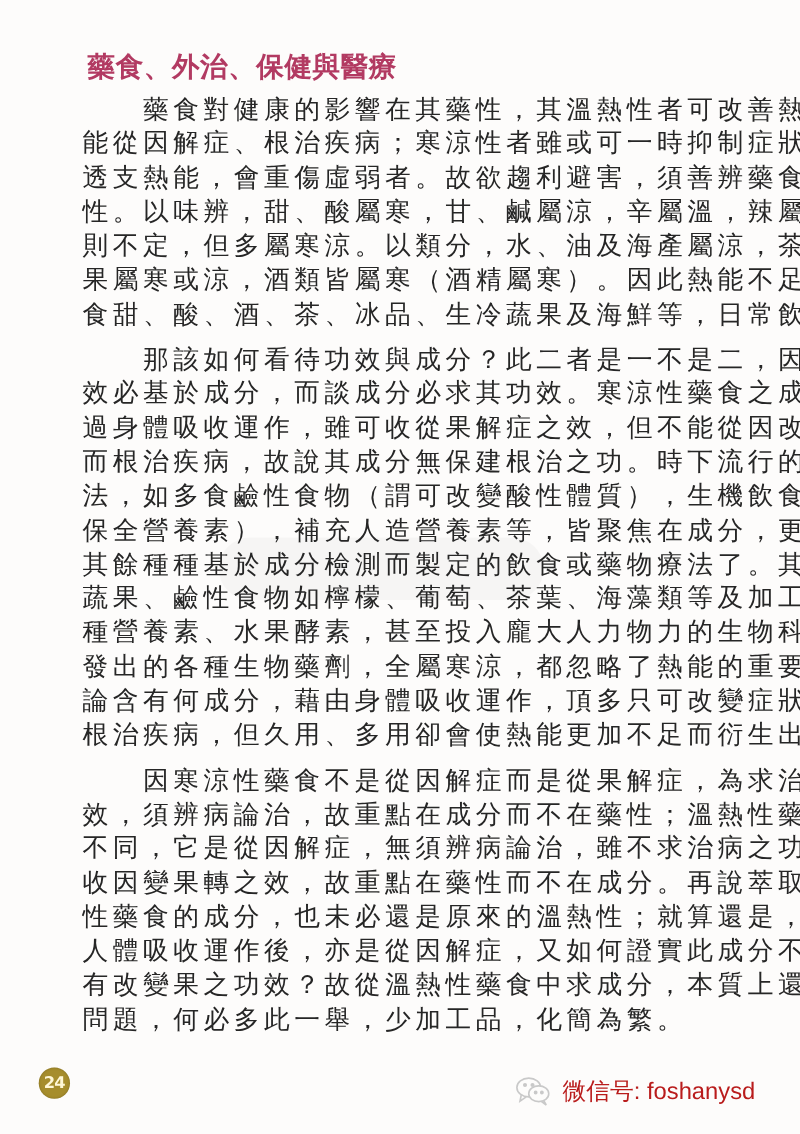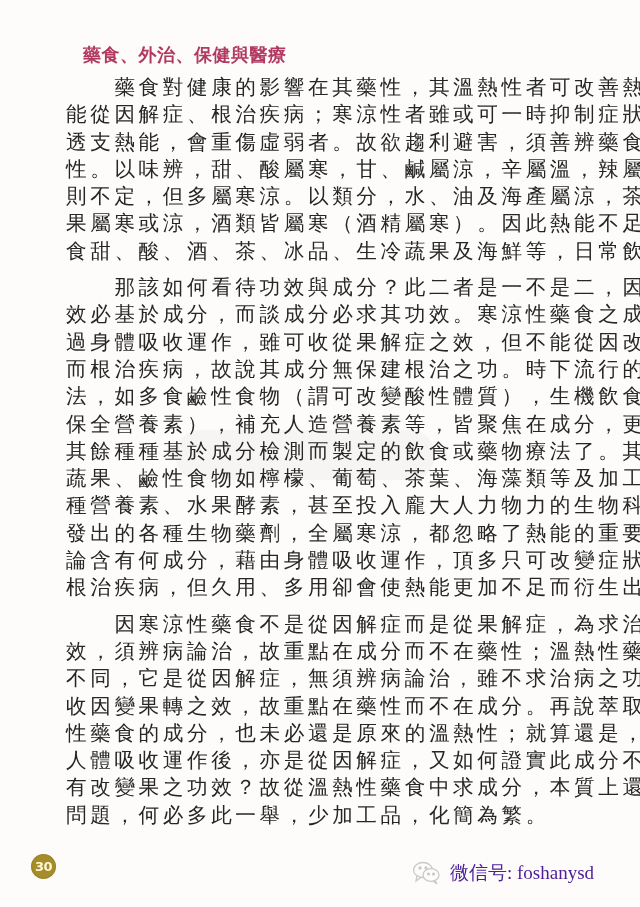--- a/index.html
+++ b/index.html
@@ -15,26 +15,26 @@
     font-family: "DejaVu Sans", "Liberation Sans", sans-serif;
     color: #2b2b2b;
   }
   .page {
     position: absolute;
     left: 66px;
     top: 38px;
     width: 520px;
   }
   .section-title {
-    font-size: 18px;
+    font-size: 22px;
     line-height: 34px;
     color: #b23a62;
     font-weight: bold;
     letter-spacing: 0.5px;
-    margin: 0 0 2px 17px;
+    margin: 0 0 2px 4px;
     height: 34px;
   }
   .line {
     font-size: 20.6px;
     line-height: 27.3px;
     height: 27.3px;
     white-space: nowrap;
     letter-spacing: 3.6px;
     color: #262626;
   }
@@ -68,22 +68,22 @@
     letter-spacing: -0.5px;
     box-shadow: inset 0 0 2px rgba(0,0,0,0.25);
   }
   .wechat-mark {
     position: absolute;
     left: 412px;
     top: 858px;
     height: 30px;
     display: flex;
     align-items: center;
-    color: #4c1d95;
-    font-family: Liberation Serif, serif;
+    color: #b91c1c;
+    font-family: Liberation Sans, sans-serif;
     font-size: 19px;
     font-weight: 300;
   }
   .wechat-icon {
     width: 30px;
     height: 26px;
     margin-right: 8px;
     display: inline-block;
   }
 </style>
@@ -125,21 +125,21 @@
     <div class="line">效，須辨病論治，故重點在成分而不在藥性；溫熱性藥食則</div>
     <div class="line">不同，它是從因解症，無須辨病論治，雖不求治病之功，卻可</div>
     <div class="line">收因變果轉之效，故重點在藥性而不在成分。再說萃取溫熱</div>
     <div class="line">性藥食的成分，也未必還是原來的溫熱性；就算還是，它被</div>
     <div class="line">人體吸收運作後，亦是從因解症，又如何證實此成分不從因而</div>
     <div class="line">有改變果之功效？故從溫熱性藥食中求成分，本質上還是藥性</div>
     <div class="line">問題，何必多此一舉，少加工品，化簡為繁。</div>
   </div>
 </div>
 
-<div class="page-badge">30</div>
+<div class="page-badge">24</div>
 
 <div class="wechat-mark">
   <span class="wechat-icon">
     <svg width="30" height="26" viewBox="0 0 30 26" fill="none" stroke="#c9c9c9" stroke-width="1.3">
       <ellipse cx="11" cy="10" rx="9.5" ry="7.5"></ellipse>
       <path d="M5 16 L4 21 L9 17.5"></path>
       <ellipse cx="19" cy="15" rx="8" ry="6.3" fill="#fdfcfb"></ellipse>
       <path d="M23 20.5 L25 24 L21 21"></path>
       <circle cx="8" cy="8" r="1" fill="#c9c9c9"></circle>
       <circle cx="14" cy="8" r="1" fill="#c9c9c9"></circle>

